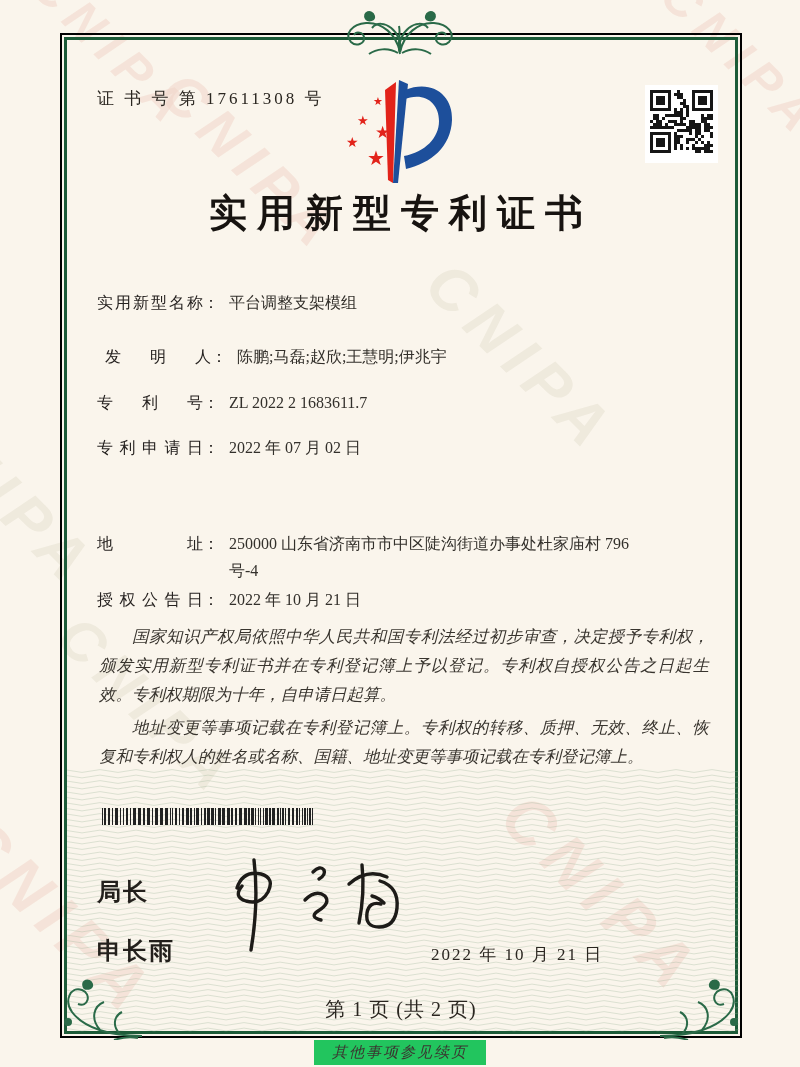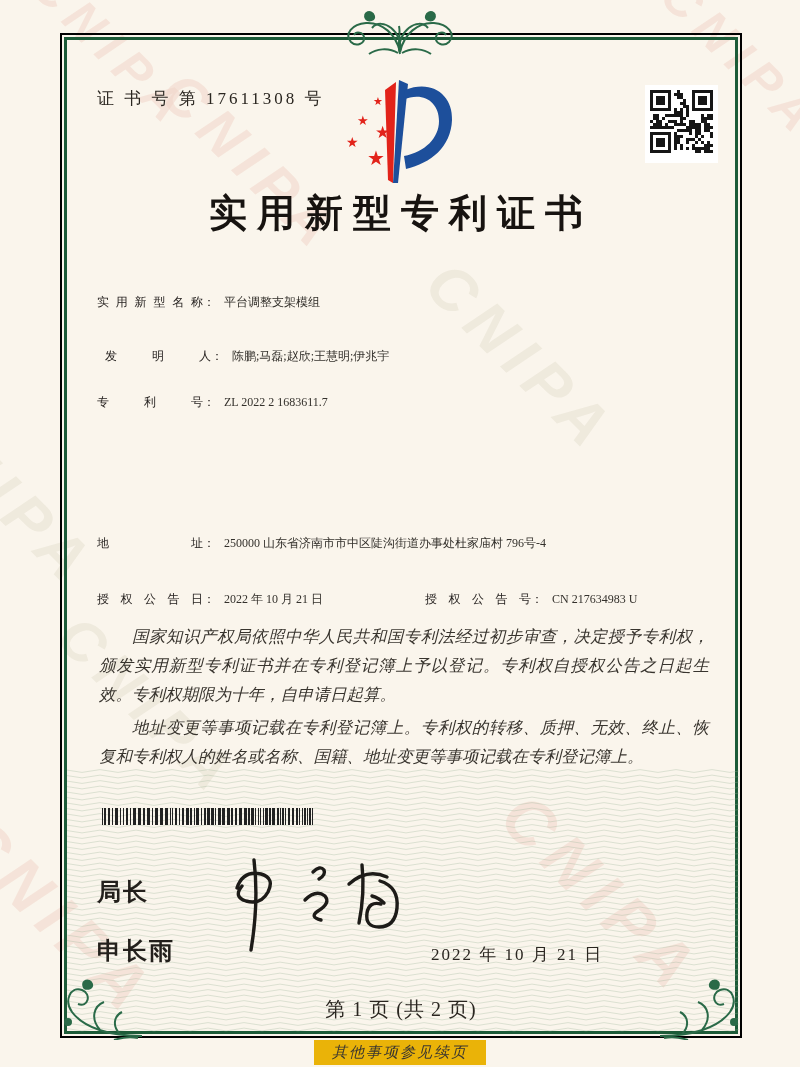--- a/index.html
+++ b/index.html
@@ -34,21 +34,21 @@
   .star{position:absolute;color:#e2231a;line-height:1;font-family:"DejaVu Sans",sans-serif;}
   .s1{left:38px;top:20px;font-size:11px;}
   .s2{left:22px;top:38px;font-size:13px;}
   .s3{left:40px;top:48px;font-size:17px;}
   .s4{left:11px;top:59px;font-size:14px;}
   .s5{left:32px;top:72px;font-size:20px;}
 
   .title{position:absolute;left:0;top:148px;width:100%;text-align:center;
          font-size:38px;font-weight:bold;letter-spacing:10px;color:#171310;}
 
-  .row{position:absolute;left:30px;width:616px;font-size:12px;line-height:27px;}
+  .row{position:absolute;left:30px;width:616px;font-size:16px;line-height:27px;}
   .flabel{display:inline-block;width:106px;text-align:justify;text-align-last:justify;
           vertical-align:top;color:#262220;}
   .fcolon{vertical-align:top;color:#262220;}
   .fvalue{display:inline-block;margin-left:6px;vertical-align:top;color:#33302b;}
   .r1{top:249px;} .r2{top:303px;margin-left:8px;} .r3{top:349px;} .r4{top:394px;}
   .r5{top:442px;} .r6{top:490px;} .r7{top:546px;}
   .addr{max-width:402px;}
   .pair2{position:absolute;left:328px;top:0;white-space:nowrap;}
 
   .paras{position:absolute;left:28px;top:578px;width:618px;font-size:16.5px;line-height:29px;
@@ -61,21 +61,21 @@
           font-size:24px;font-weight:600;color:#23201c;letter-spacing:2px;}
   .signer.t{top:836px;} .signer.n{top:895px;}
   .signature{position:absolute;left:140px;top:808px;width:230px;height:110px;}
 
   .issuedate{position:absolute;left:300px;top:903px;width:300px;text-align:center;
              font-size:17px;letter-spacing:2px;color:#2a2620;}
   .pageinfo{position:absolute;left:0;top:956px;width:100%;text-align:center;
             font-size:20px;color:#2a2620;letter-spacing:1px;}
 
   .contnote{position:absolute;left:0;top:1040px;width:100%;text-align:center;z-index:2;}
-  .contnote span{display:inline-block;background:#eab308;padding:3px 18px;font-size:15px;
+  .contnote span{display:inline-block;background:#22c55e;padding:3px 18px;font-size:15px;
                  font-style:italic;letter-spacing:2px;color:#3a3630;}
 
   .orn{position:absolute;z-index:2;pointer-events:none;}
   .orn.top{left:280px;top:8px;}
   .orn.bl{left:50px;top:978px;}
   .orn.br{left:657px;top:978px;transform:scaleX(-1);}
 </style>
 </head>
 <body>
 
@@ -403,31 +403,31 @@
           <span class="fvalue">平台调整支架模组</span>
         </div>
         <div class="row r2">
           <span class="flabel">发明人</span><span class="fcolon">：</span>
           <span class="fvalue">陈鹏;马磊;赵欣;王慧明;伊兆宇</span>
         </div>
         <div class="row r3">
           <span class="flabel">专利号</span><span class="fcolon">：</span>
           <span class="fvalue">ZL 2022 2 1683611.7</span>
         </div>
+        <div class="row r4">
+          <span class="flabel">专利申请日</span><span class="fcolon">：</span>
+          <span class="fvalue">2022 年 07 月 02 日</span>
+        </div>
         <div class="row r6">
           <span class="flabel">地址</span><span class="fcolon">：</span>
           <span class="fvalue addr">250000 山东省济南市市中区陡沟街道办事处杜家庙村 796号-4</span>
         </div>
         <div class="row r7">
           <span class="flabel">授权公告日</span><span class="fcolon">：</span>
           <span class="fvalue">2022 年 10 月 21 日</span>
-          <span class="pair2">
-            <span class="flabel">授权公告号</span><span class="fcolon">：</span>
-            <span class="fvalue">CN 217634983 U</span>
-          </span>
         </div>
 
         <div class="paras">
           <p>国家知识产权局依照中华人民共和国专利法经过初步审查，决定授予专利权，颁发实用新型专利证书并在专利登记簿上予以登记。专利权自授权公告之日起生效。专利权期限为十年，自申请日起算。</p>
           <p>地址变更等事项记载在专利登记簿上。专利权的转移、质押、无效、终止、恢复和专利权人的姓名或名称、国籍、地址变更等事项记载在专利登记簿上。</p>
         </div>
 
         <svg id="barcode" class="barcode" viewBox="0 0 216 17" fill="#222">
             <rect x="0" y="0" width="1" height="17"></rect>
             <rect x="2" y="0" width="2" height="17"></rect>

